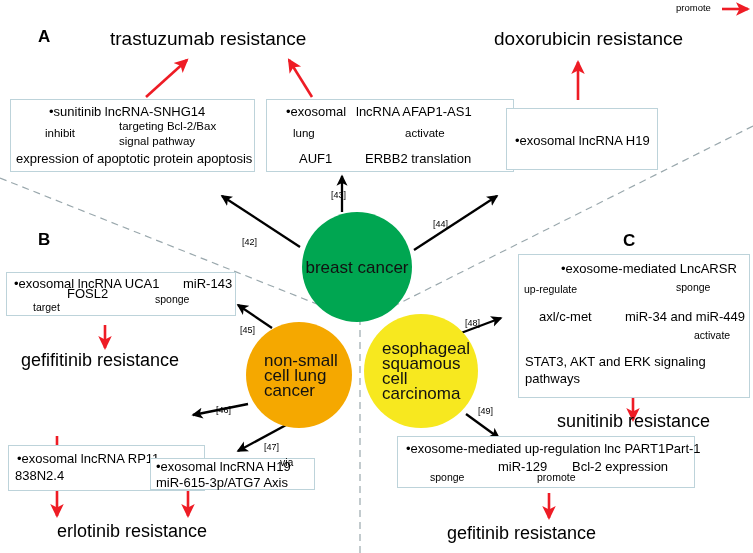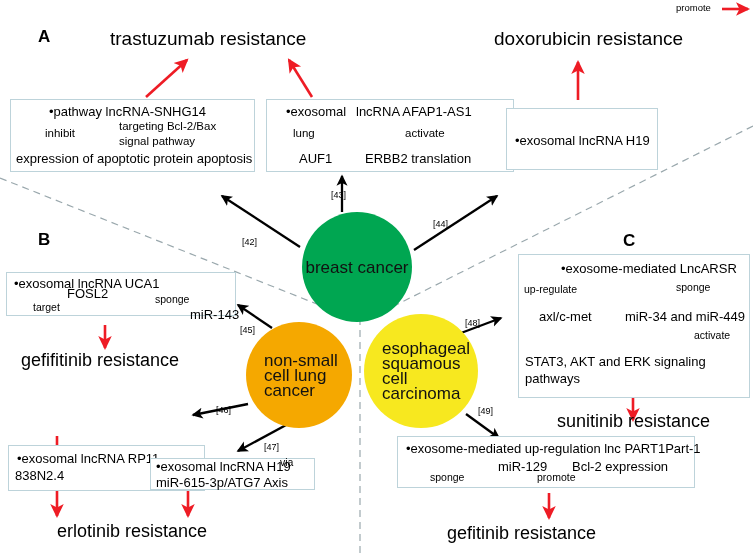--- a/index.html
+++ b/index.html
@@ -146,21 +146,21 @@
   </svg>
 
   <div class="t legend-txt" style="left:676px; top:2px;">promote</div>
 
   <div class="t section-letter" style="left:38px; top:27px;">A</div>
 
   <div class="t title-lg" style="left:494px; top:28px;">doxorubicin resistance</div>
   <div class="t title-lg" style="left:110px; top:28px;">trastuzumab resistance</div>
 
   <div class="box" style="left:10px; top:99px; width:245px; height:73px;">
-    <div class="t body-txt" style="left:38px; top:4px;">•pathway lncRNA-SNHG14</div>
+    <div class="t body-txt" style="left:38px; top:4px;">•sunitinib lncRNA-SNHG14</div>
     <div class="t body-txt-sm" style="left:34px; top:27px;">inhibit</div>
     <div class="t body-txt-sm" style="left:108px; top:20px;">targeting Bcl-2/Bax</div>
     <div class="t body-txt-sm" style="left:108px; top:35px;">signal pathway</div>
     <div class="t body-txt" style="left:5px; top:51px;">expression of apoptotic protein apoptosis</div>
   </div>
 
   <div class="box" style="left:266px; top:99px; width:248px; height:73px;">
     <div class="t body-txt" style="left:19px; top:4px;">•exosomal</div>
     <div class="t body-txt" style="left:89px; top:4px;">lncRNA AFAP1-AS1</div>
     <div class="t body-txt-sm" style="left:26px; top:27px;">lung</div>
@@ -171,21 +171,21 @@
 
   <div class="box" style="left:506px; top:108px; width:152px; height:62px;">
     <div class="t body-txt" style="left:8px; top:24px;">•exosomal lncRNA H19</div>
   </div>
 
   <div class="t section-letter" style="left:38px; top:230px;">B</div>
 
   <div class="box" style="left:6px; top:272px; width:230px; height:44px;">
     <div class="t body-txt" style="left:7px; top:3px;">•exosomal lncRNA UCA1</div>
     <div class="t tiny" style="left:148px; top:20px;">sponge</div>
-    <div class="t body-txt" style="left:183px; top:3px;margin-top:31px;">miR-143</div>
+    <div class="t body-txt" style="left:176px; top:3px;">miR-143</div>
     <div class="t tiny" style="left:26px; top:28px;">target</div>
     <div class="t body-txt" style="left:60px; top:13px;">FOSL2</div>
   </div>
 
   <div class="t outcome" style="left:21px; top:350px;">gefifitinib resistance</div>
 
   <div class="box" style="left:8px; top:418px; width:197px; height:46px;margin-top:27px;">
     <div class="t body-txt" style="left:8px; top:5px;">•exosomal lncRNA RP11-</div>
     <div class="t body-txt" style="left:6px; top:22px;">838N2.4</div>
   </div>

